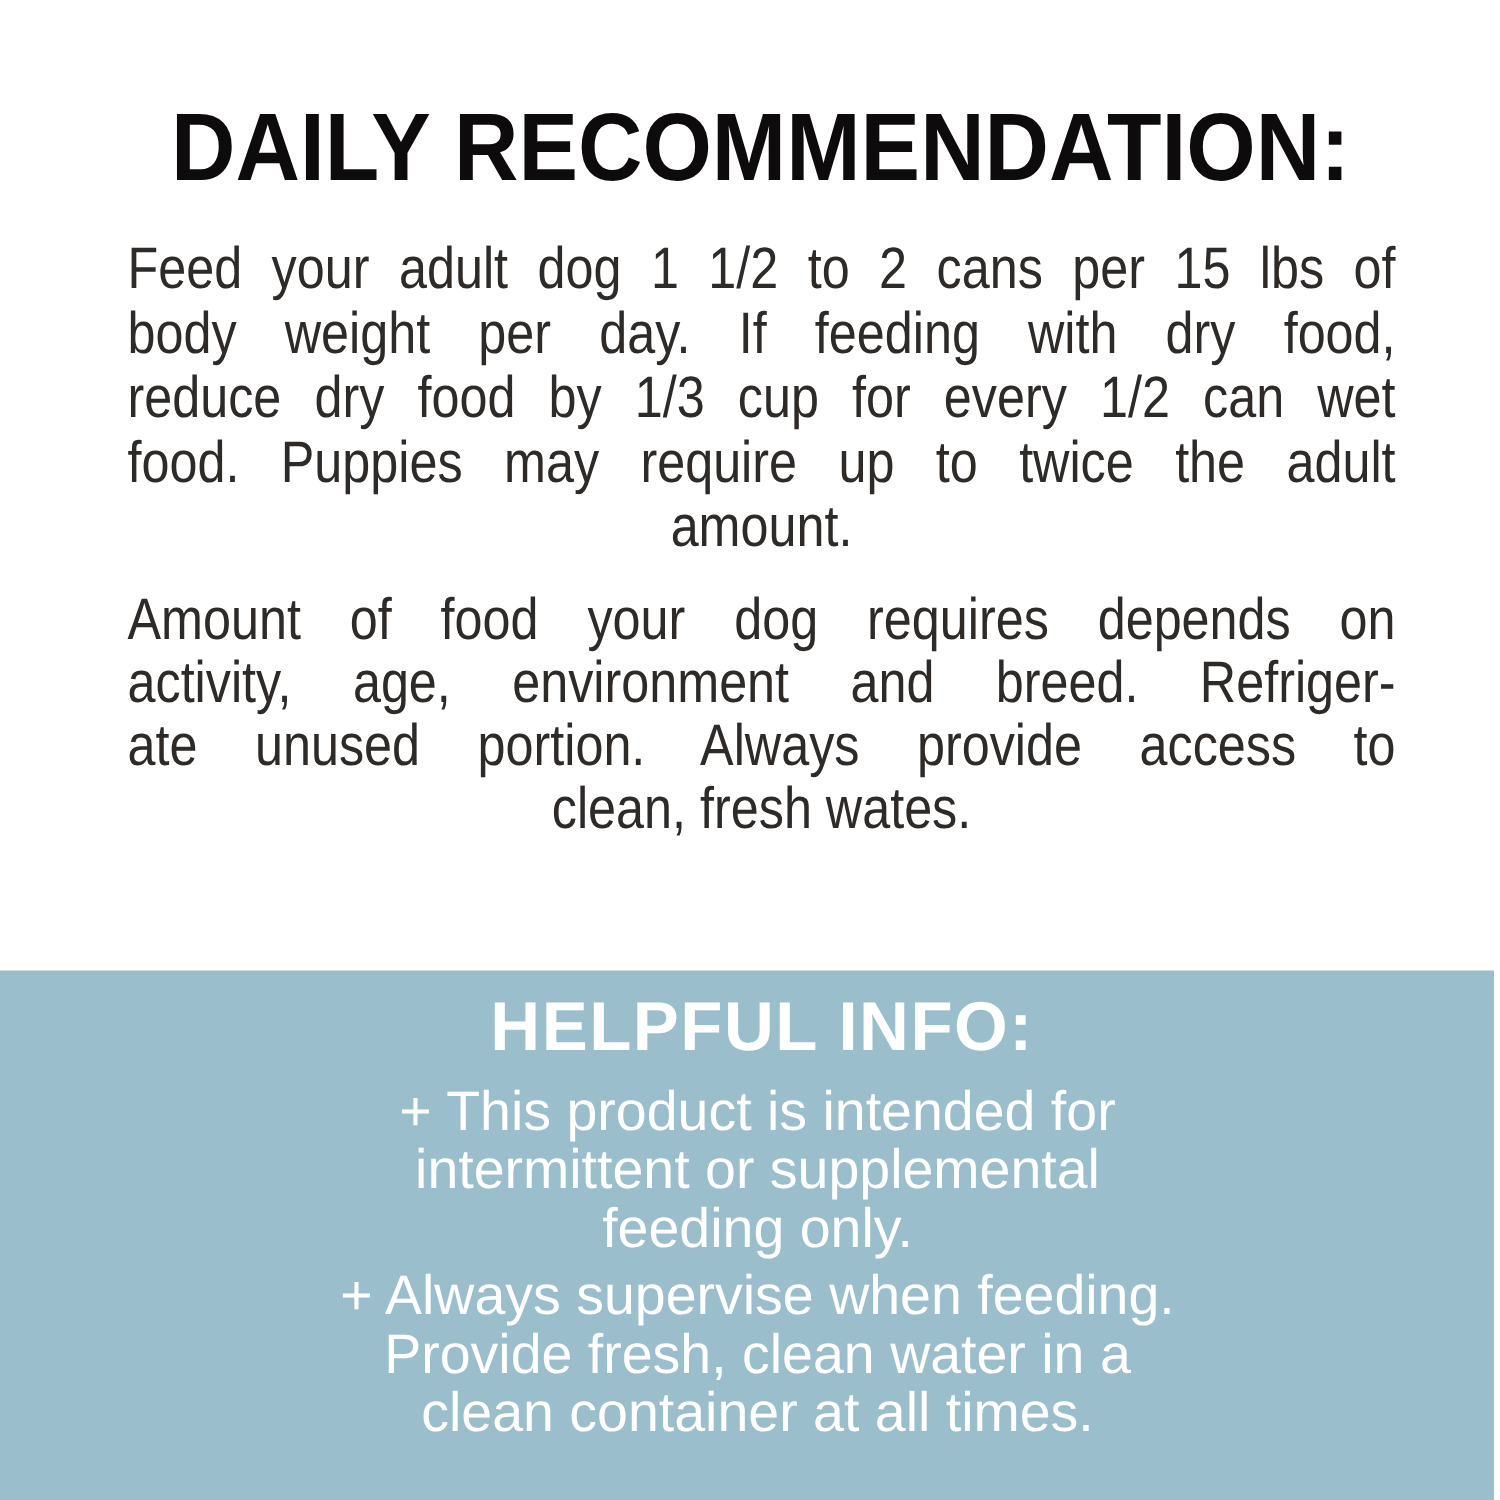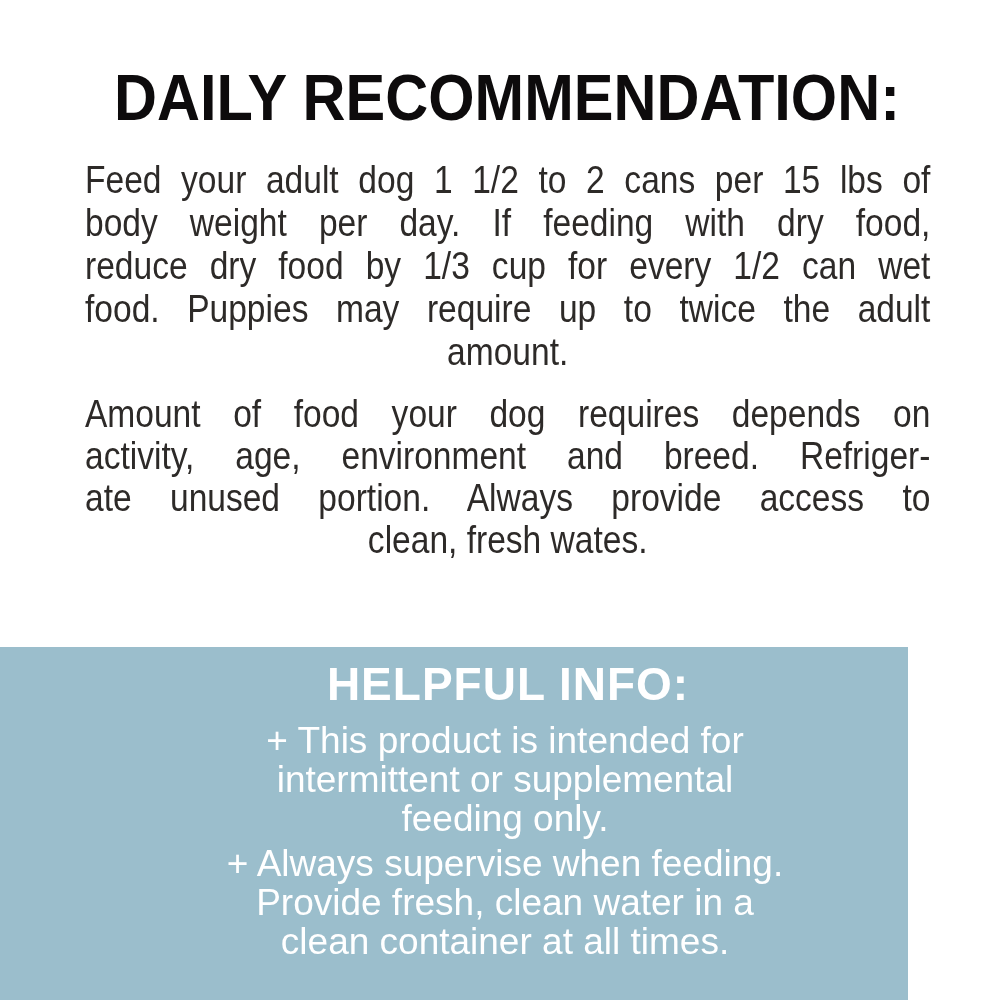--- a/index.html
+++ b/index.html
@@ -51,21 +51,21 @@
   }
   .para-1 { top: 158px; line-height: 43px; }
   .para-2 { top: 393px; line-height: 42px; }
   .justified .line { text-align: justify; text-align-last: justify; white-space: nowrap; }
   .justified .line:last-child { text-align: center; text-align-last: center; }
   
   .info-section {
     position: absolute;
     top: 647px;
     left: 0;
-    width: 908px;
+    width: 996px;
     height: 353px;
     background: #9bbecc;
     color: #ffffff;
   }
   .info-heading {
     position: absolute;
     top: 13px;
     left: 8px;
     width: 1000px;
     margin: 0;

